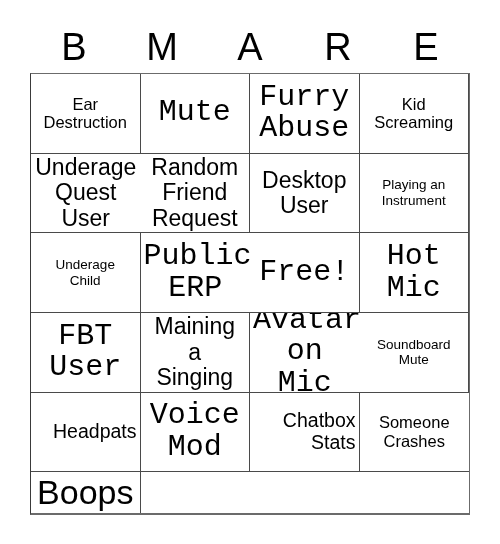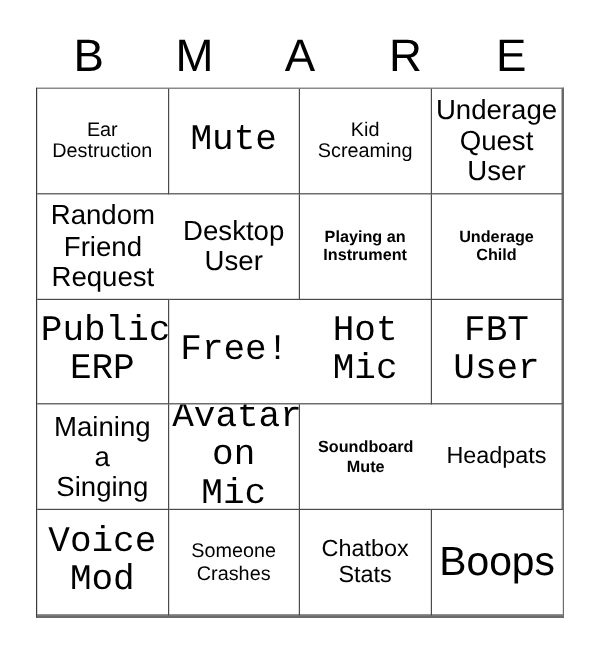--- a/index.html
+++ b/index.html
@@ -70,23 +70,23 @@
   .cell:nth-child(5n) { border-right: none; }
   .cell:nth-child(n+21) { border-bottom: none; }
   .cell-text {
     display: block;
     width: 100%;
     line-height: 1.08;
     font-weight: 400;
     white-space: pre-line;
   }
   
-  .s-xs .cell-text { font-size: 13.5px; line-height: 1.16; font-weight: bold; }
+  .s-xs .cell-text { font-size: 13.5px; line-height: 1.16; }
   .s-sm .cell-text { font-size: 16.5px; line-height: 1.14; }
-  .s-md .cell-text { font-size: 19.5px; line-height: 1.12; }
+  .s-md .cell-text { font-size: 19.5px; line-height: 1.12; text-align: right; }
   .s-lg .cell-text { font-size: 23px;   line-height: 1.1; }
   .s-xl .cell-text { font-size: 34px;   line-height: 1.08; }
   .s-xxl .cell-text { font-size: 30px;  line-height: 1.06; font-family: Liberation Mono, monospace; }
 </style>
 </head>
 <body>
 
 <div class="card">
 
   <div class="header-row">
@@ -97,20 +97,24 @@
     <div class="header-cell">E</div>
   </div>
 
   <div class="grid" id="bingo-grid">
       <div class="cell s-sm">
         <span class="cell-text">Ear
 Destruction</span>
       </div>
       <div class="cell s-xxl">
         <span class="cell-text">Mute</span>
+      </div>
+      <div class="cell s-xxl">
+        <span class="cell-text">Furry
+Abuse</span>
       </div>
       <div class="cell s-sm">
         <span class="cell-text">Kid
 Screaming</span>
       </div>
       <div class="cell s-lg">
         <span class="cell-text">Underage
 Quest
 User</span>
       </div>
@@ -159,26 +163,26 @@
         <span class="cell-text">Soundboard
 Mute</span>
       </div>
       <div class="cell s-md">
         <span class="cell-text">Headpats</span>
       </div>
       <div class="cell s-xxl">
         <span class="cell-text">Voice
 Mod</span>
       </div>
+      <div class="cell s-md">
+        <span class="cell-text">Chatbox
+Stats</span>
+      </div>
       <div class="cell s-sm">
         <span class="cell-text">Someone
 Crashes</span>
-      </div>
-      <div class="cell s-md">
-        <span class="cell-text">Chatbox
-Stats</span>
       </div>
       <div class="cell s-xl">
         <span class="cell-text">Boops</span>
       </div>
     </div>
 
 </div>
 
 </body></html>

